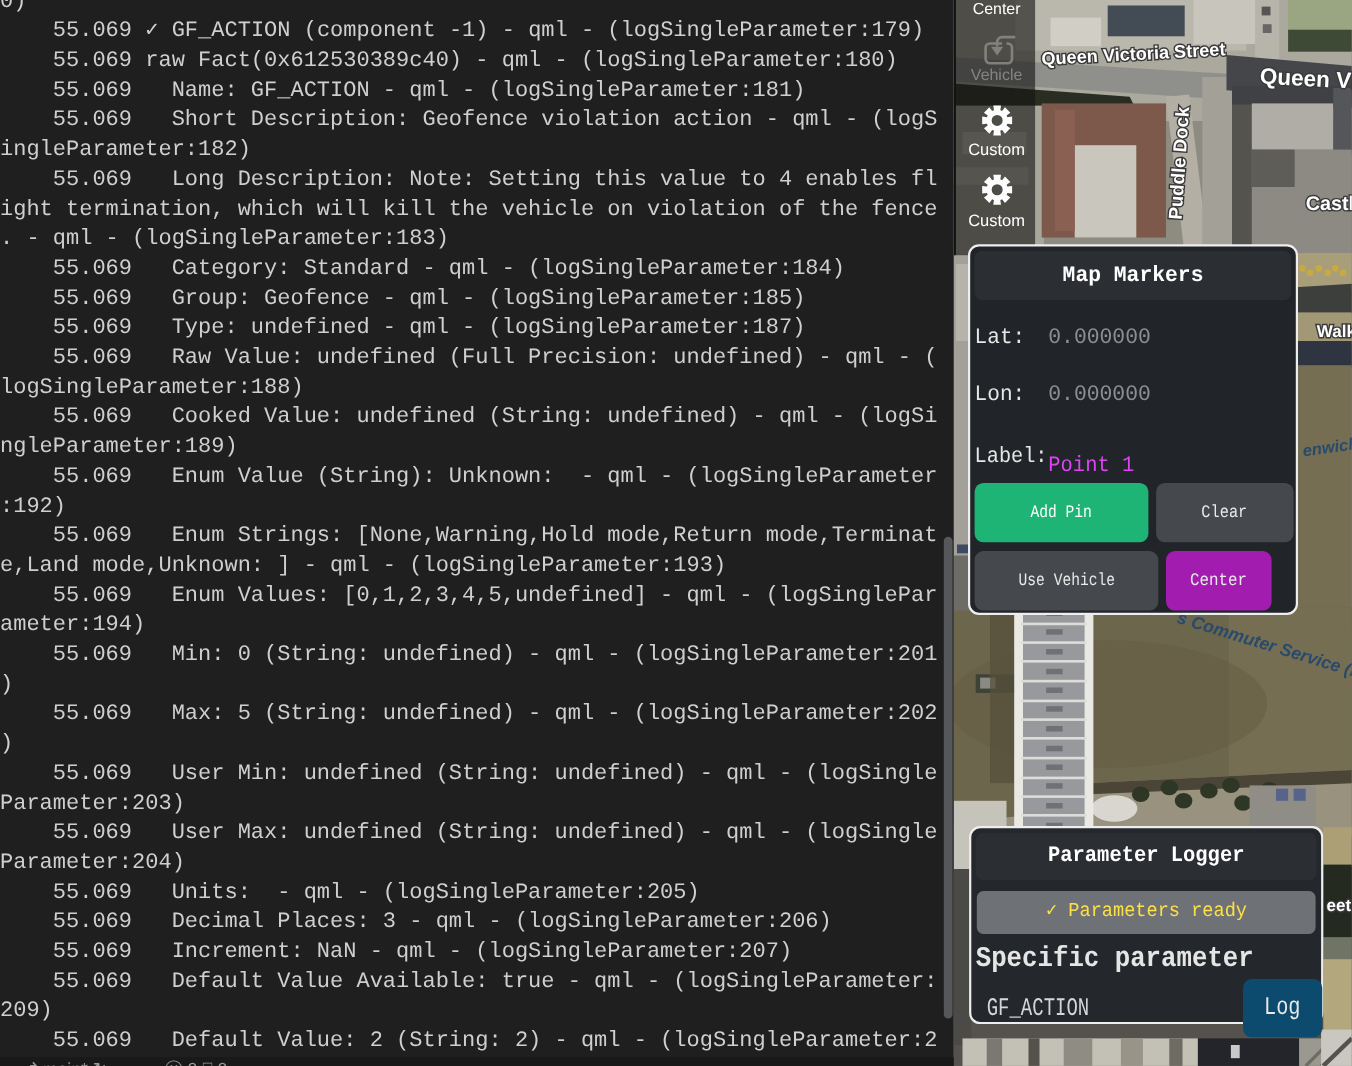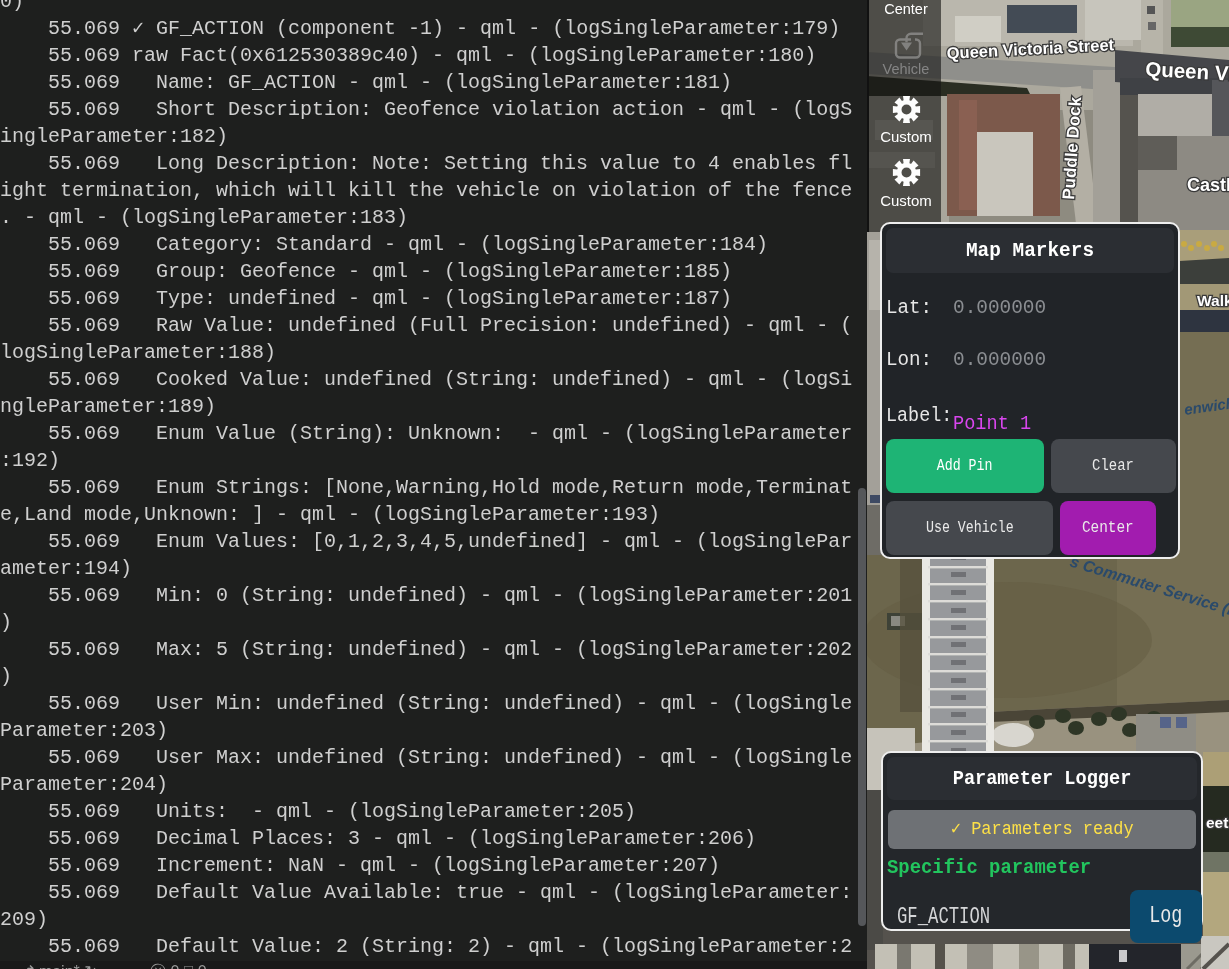--- a/index.html
+++ b/index.html
@@ -207,15 +207,15 @@
 <div class="mlab" style="top:180px"><span style="display:inline-block;transform:scaleX(0.92);transform-origin:left center">Label:</span></div>
     <div class="mval" style="top:188px;color:#d946ef"><span style="display:inline-block;transform:scaleX(0.93);transform-origin:left center">Point 1</span></div>
 <div class="btn" style="left:4px;top:215px;width:158px;height:54px;line-height:54px;background:#1eb475;color:#fff"><span style="display:inline-block;transform:scaleX(0.83);transform-origin:center center">Add Pin</span></div>
 <div class="btn" style="left:169px;top:215px;width:125px;height:54px;line-height:54px;background:#45484d"><span style="display:inline-block;transform:scaleX(0.87);transform-origin:center center">Clear</span></div>
 <div class="btn" style="left:4px;top:277px;width:167px;height:54px;line-height:54px;background:#45484d"><span style="display:inline-block;transform:scaleX(0.83);transform-origin:center center">Use Vehicle</span></div>
 <div class="btn" style="left:178px;top:277px;width:96px;height:54px;line-height:54px;background:#a21caf"><span style="display:inline-block;transform:scaleX(0.9);transform-origin:center center">Center</span></div>
 </div>
 <div class="panel" style="left:881px;top:751px;width:322px;height:180px;background:#24272b">
 <div class="phead" style="height:43px;line-height:43px"><span style="display:inline-block;transform:scaleX(0.93);transform-origin:center center">Parameter Logger</span></div>
 <div style="position:absolute;left:5px;right:5px;top:57px;height:39px;line-height:39px;background:#6e7175;border-radius:6px;color:#fde047;font-size:18px;text-align:center"><span style="display:inline-block;transform:scaleX(0.94);transform-origin:center center">✓ Parameters ready</span></div>
-<div style="position:absolute;left:4px;top:103px;color:#22c55e;font-weight:bold;font-size:21px"><span style="display:inline-block;transform:scaleX(0.9);transform-origin:left center">Specific parameter</span></div>
+<div style="position:absolute;left:4px;top:103px;color:#e5e5e5;font-weight:bold;font-size:26px"><span style="display:inline-block;transform:scaleX(0.9);transform-origin:left center">Specific parameter</span></div>
 <div style="position:absolute;left:14px;top:151px;color:#d5d6d8;font-size:23px"><span style="display:inline-block;transform:scaleX(0.75);transform-origin:left center">GF_ACTION</span></div>
 <div class="btn" style="left:247px;top:137px;width:72px;height:53px;line-height:53px;background:#0c4a6e;font-size:23px"><span style="display:inline-block;transform:scaleX(0.8);transform-origin:center center">Log</span></div>
 </div>
 </body></html>

